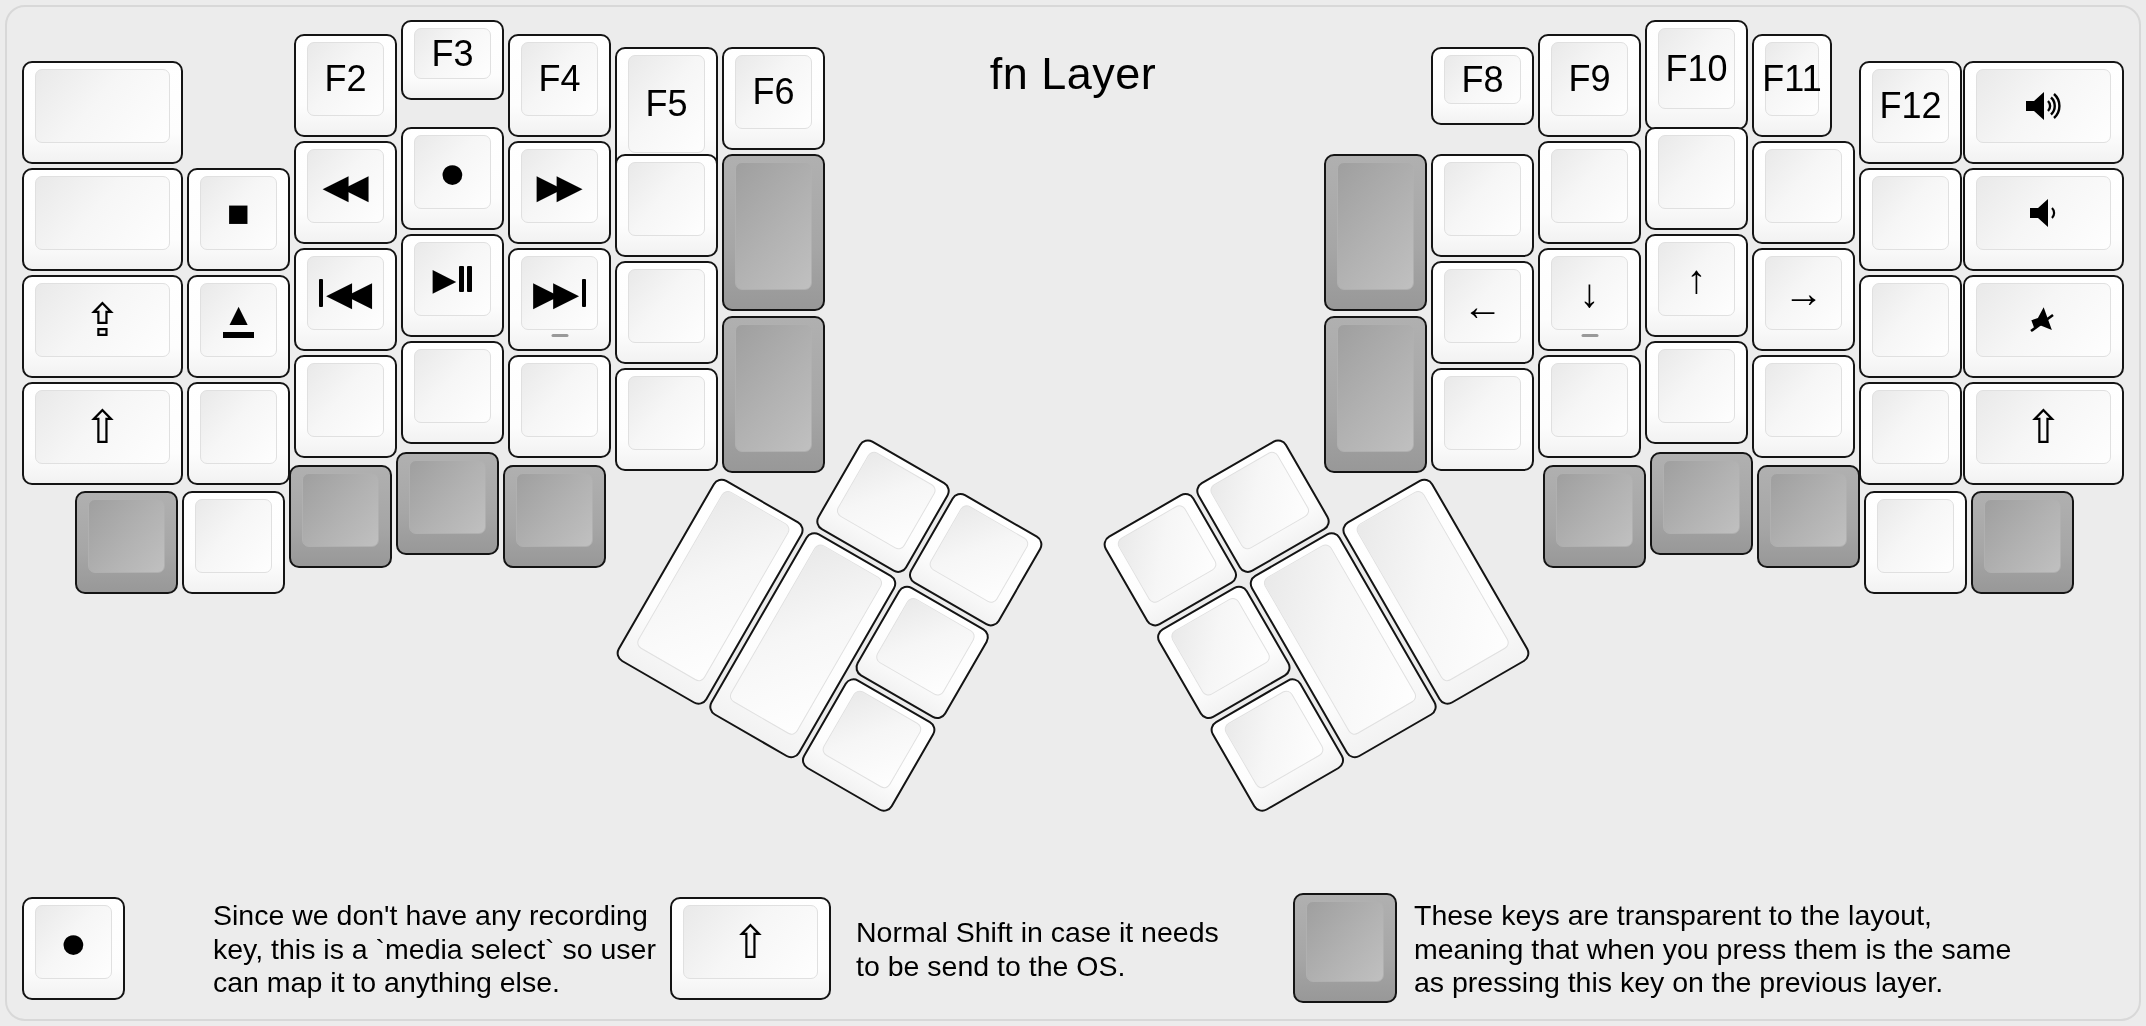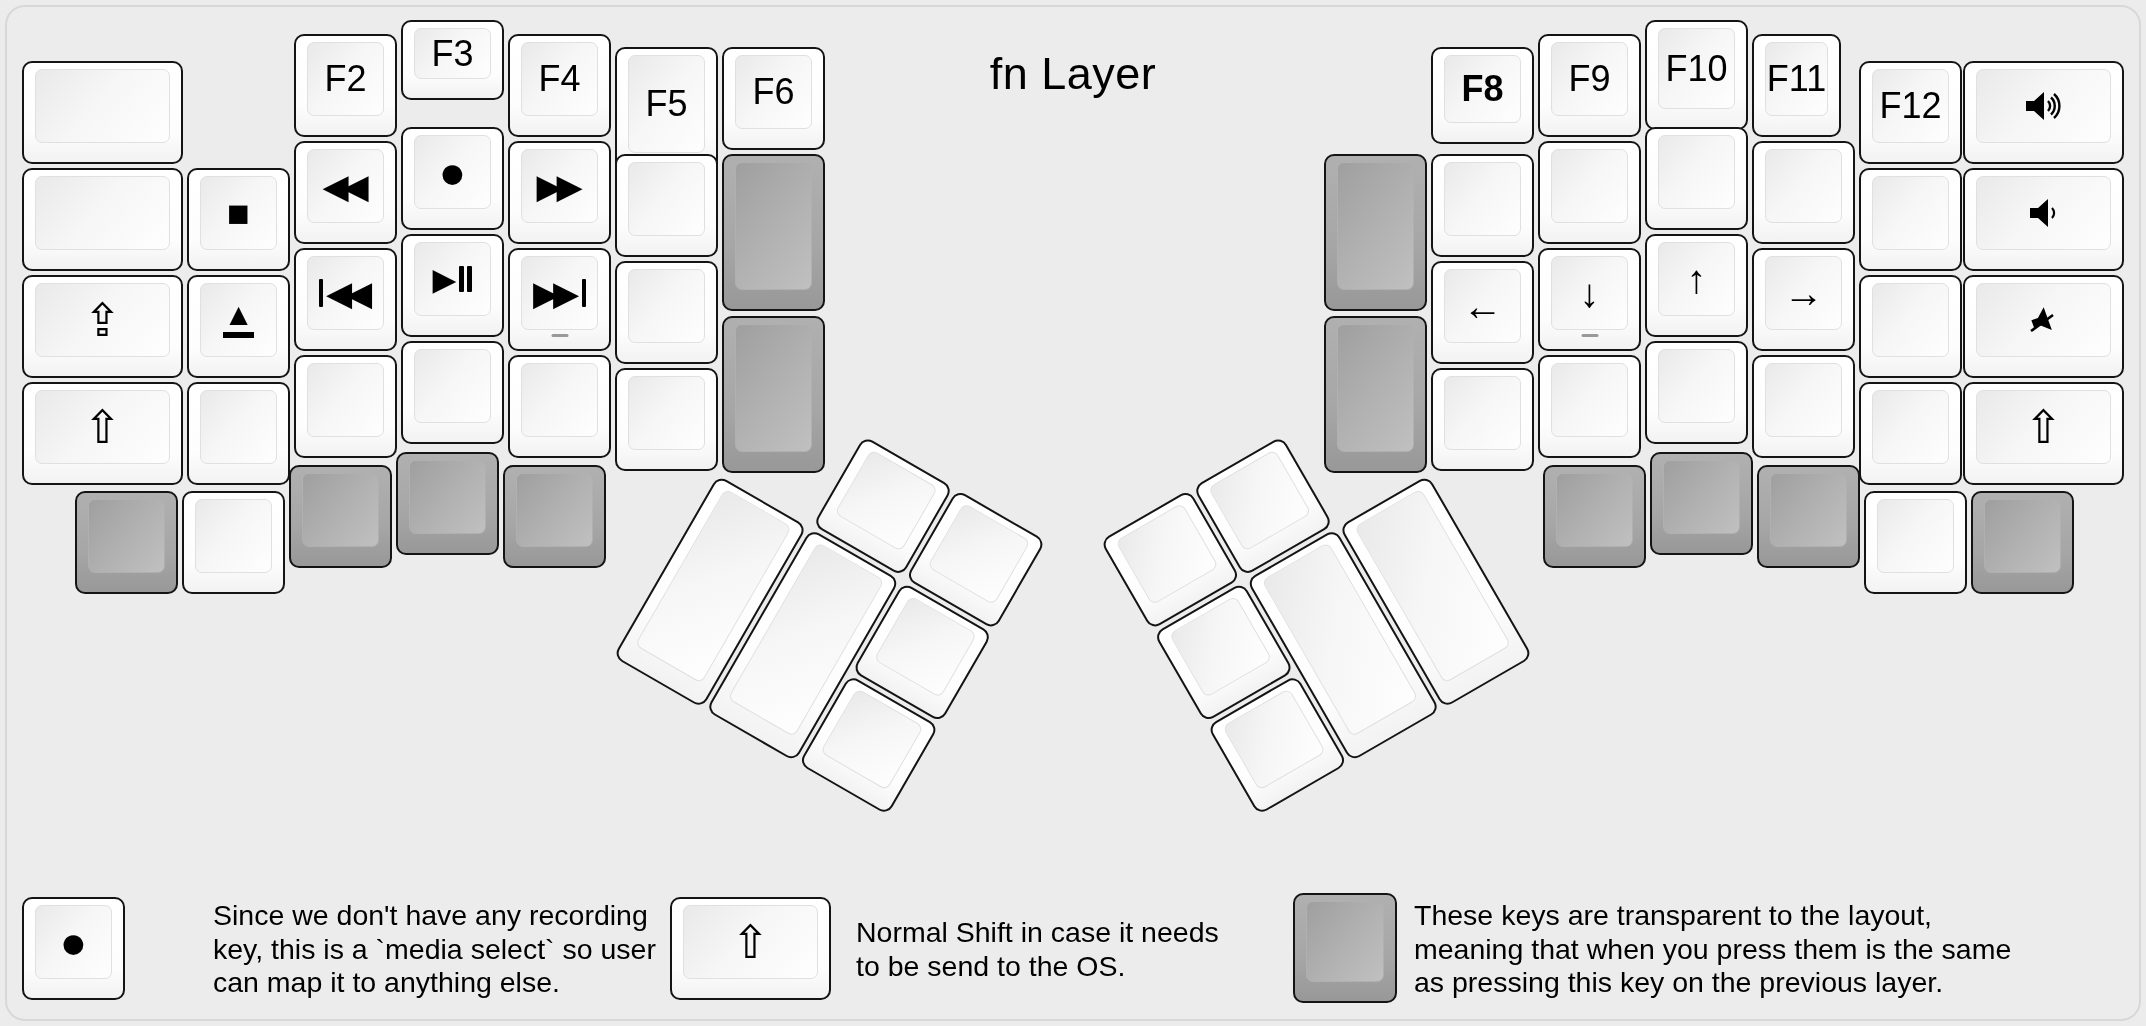--- a/index.html
+++ b/index.html
@@ -236,21 +236,21 @@
     </div>
     <div class="key white" style="left: 1111px; top: 582px; width: 103px; height: 103px; transform-origin: 317px -107px; transform: rotate(-30deg);">
       <div class="face"></div>
     </div>
     <div class="key grey" style="left: 1324px; top: 154px; width: 103px; height: 157px;">
       <div class="face"></div>
     </div>
     <div class="key grey" style="left: 1324px; top: 316px; width: 103px; height: 157px;">
       <div class="face"></div>
     </div>
-    <div class="key white" style="left: 1431px; top: 47px; width: 103px; height: 97px; font-weight: bold;">
+    <div class="key white" style="left: 1431px; top: 47px; width: 103px; height: 78px;">
       <div class="face">
         <span class="klabel">F8</span>
       </div>
     </div>
     <div class="key white" style="left: 1431px; top: 154px; width: 103px; height: 103px;">
       <div class="face"></div>
     </div>
     <div class="key white" style="left: 1431px; top: 261px; width: 103px; height: 103px;">
       <div class="face">
         <span class="g g-arrow">←</span>
@@ -285,21 +285,21 @@
       <div class="face"></div>
     </div>
     <div class="key white" style="left: 1645px; top: 234px; width: 103px; height: 103px;">
       <div class="face">
         <span class="g g-arrow">↑</span>
       </div>
     </div>
     <div class="key white" style="left: 1645px; top: 341px; width: 103px; height: 103px;">
       <div class="face"></div>
     </div>
-    <div class="key white" style="left: 1752px; top: 34px; width: 89px; height: 103px; padding-left: 36px;">
+    <div class="key white" style="left: 1752px; top: 34px; width: 80px; height: 103px; padding-left: 36px;">
       <div class="face">
         <span class="klabel">F11</span>
       </div>
     </div>
     <div class="key white" style="left: 1752px; top: 141px; width: 103px; height: 103px;">
       <div class="face"></div>
     </div>
     <div class="key white" style="left: 1752px; top: 248px; width: 103px; height: 103px;">
       <div class="face">
         <span class="g g-arrow">→</span>

